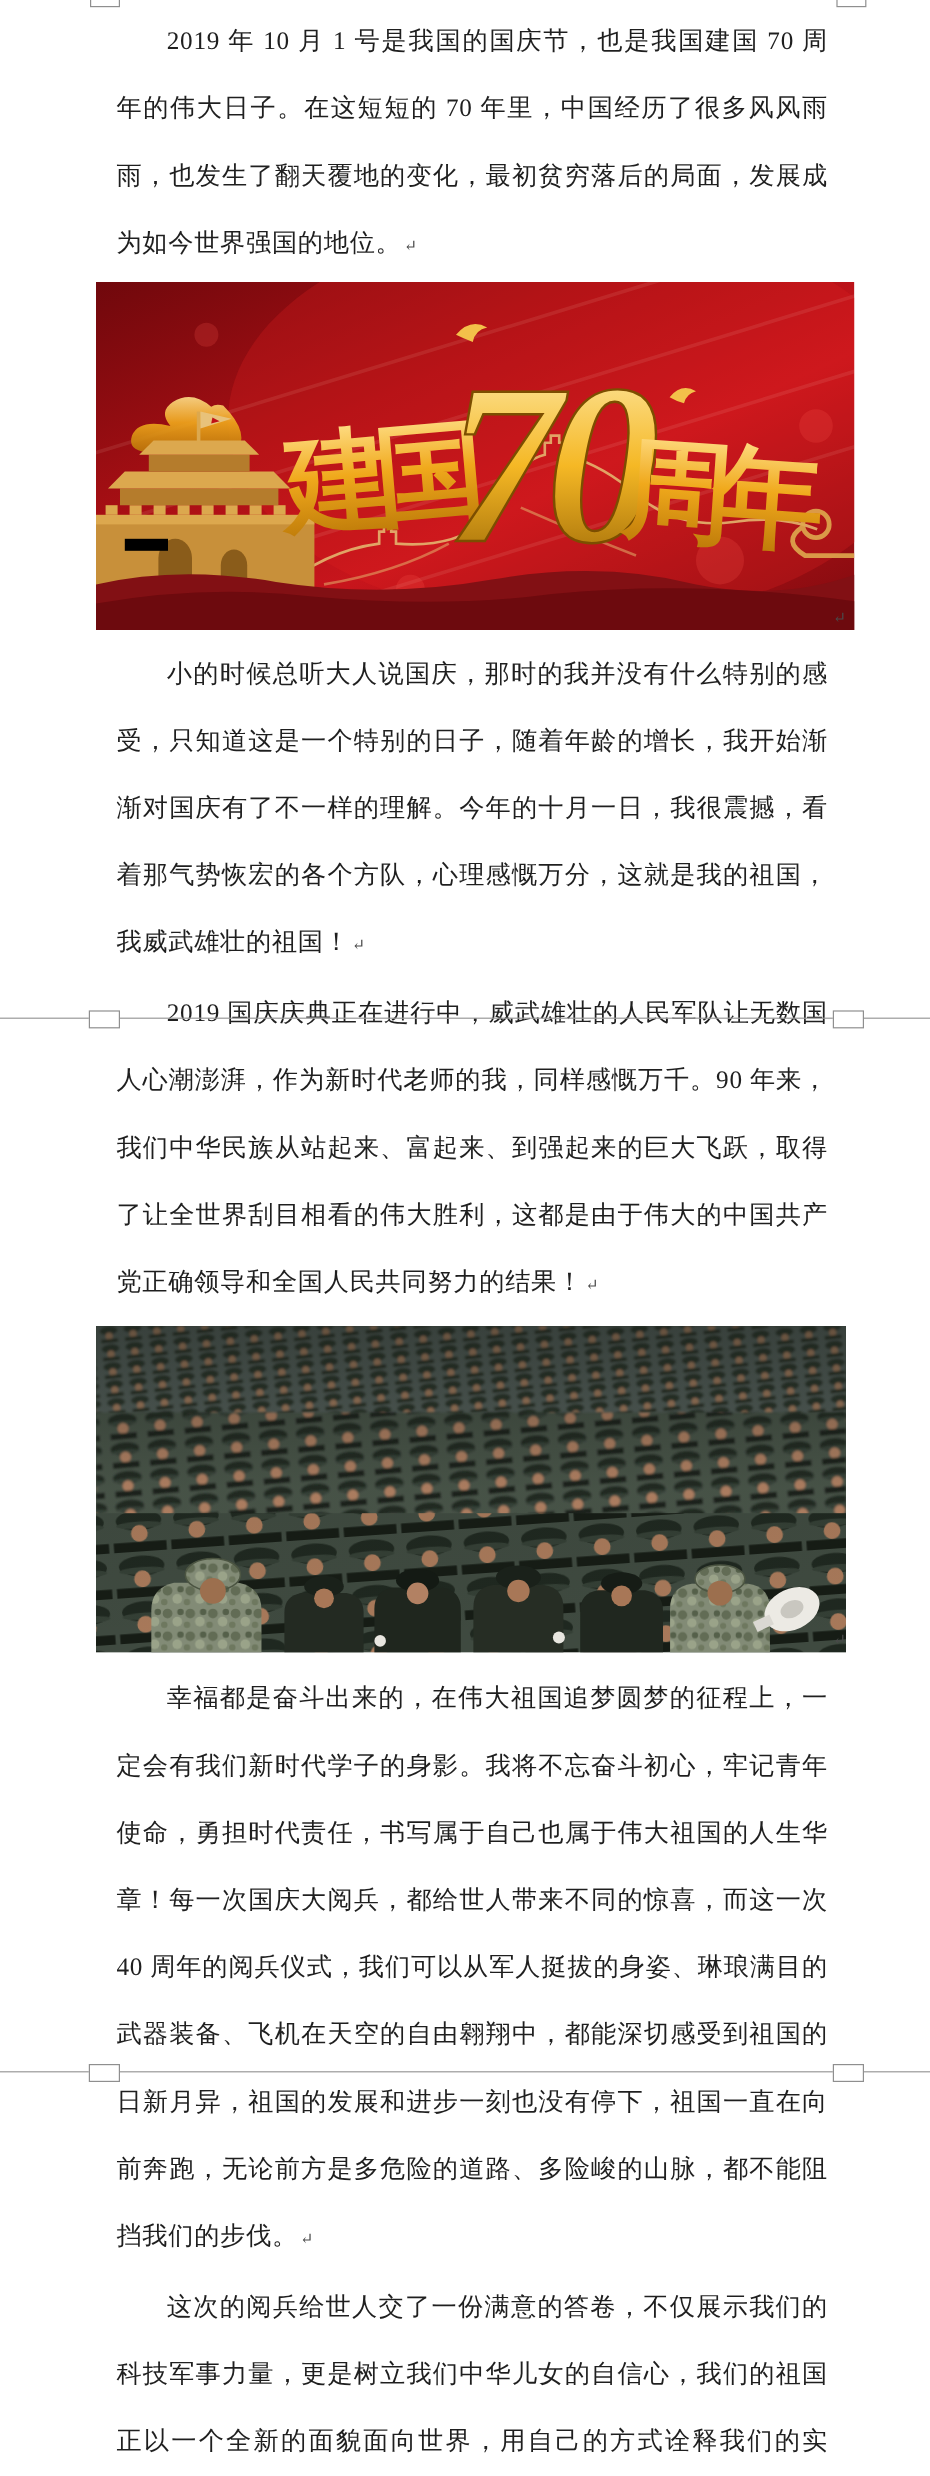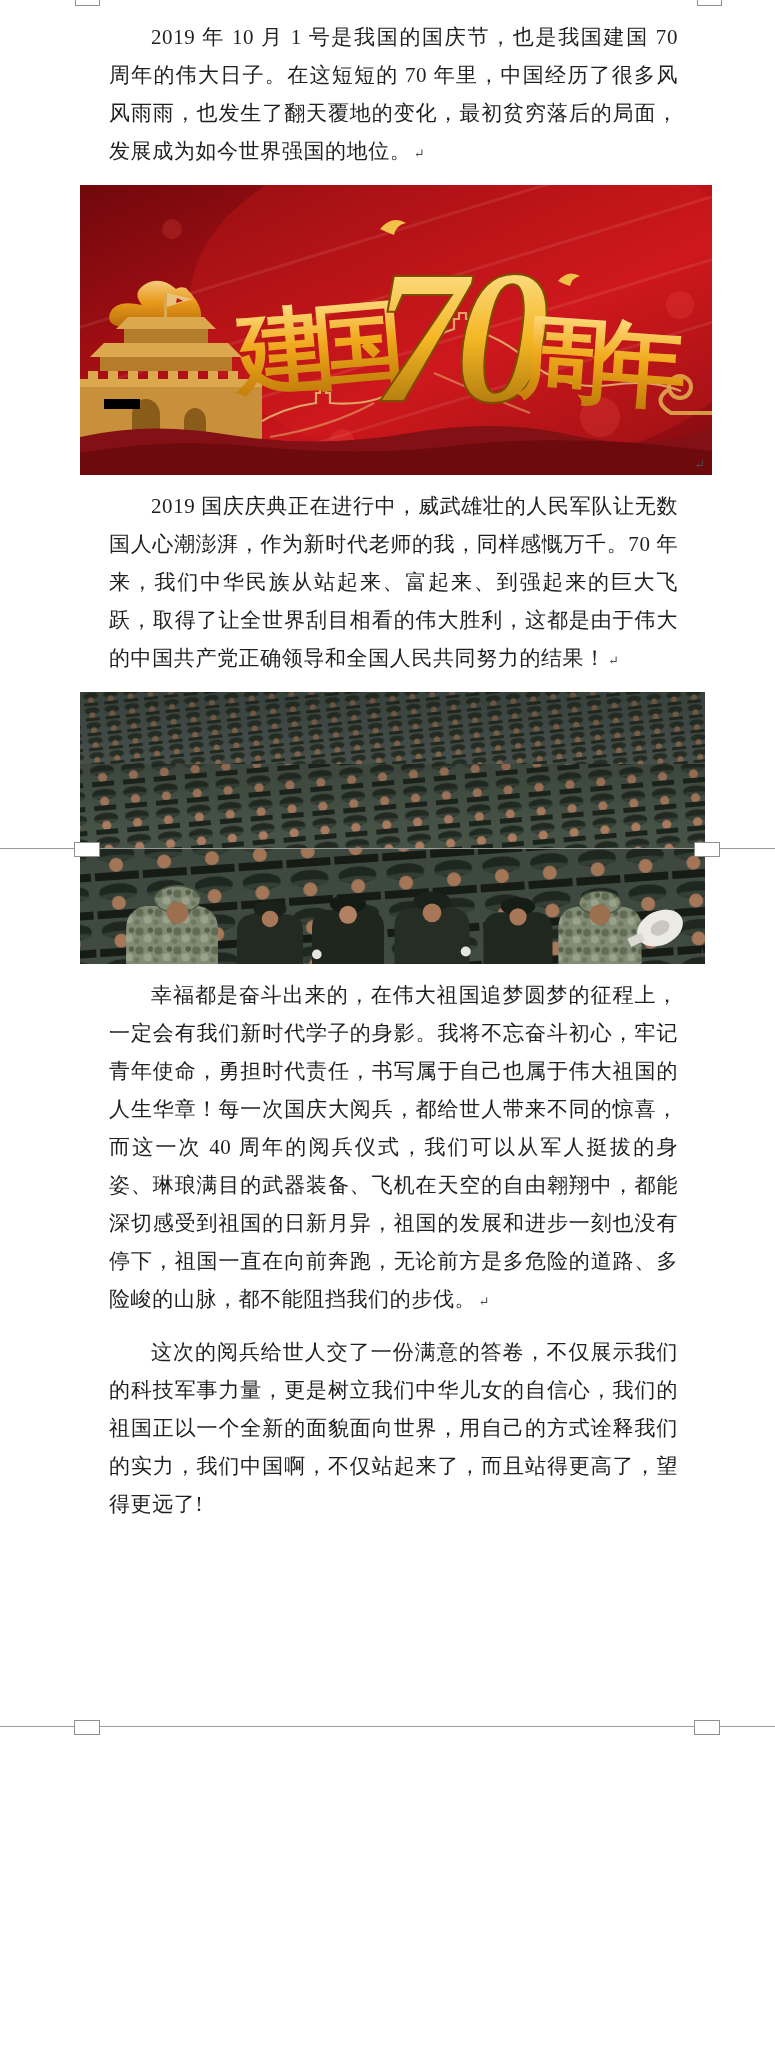--- a/index.html
+++ b/index.html
@@ -6,23 +6,23 @@
   body{
     width:775px;
     min-height:2063px;
     background:#ffffff;
     position:relative;
     font-family:"Liberation Serif","DejaVu Serif",serif;
     color:#1f1f1f;
   }
   .doc{padding:6px 85px 24px 97px;position:relative;}
   p.para{
-    margin:12px;
+    margin:0;
     font-size:21px;
-    line-height:38px;
+    line-height:56px;
     text-align:justify;
     text-indent:2em;
     letter-spacing:0.6px;
   }
   .pmark{font-size:13px;color:#4a4a4a;letter-spacing:0;padding-left:2px;}
   figure{margin:2px 0 8px -17px;padding:0;position:relative;}
   figure.photo-wrap{margin-top:6px;margin-bottom:10px;}
   .banner-fig{display:block;width:632px;height:290px;}
   .photo-fig{display:block;width:625px;height:272px;}
   .figmark{position:absolute;right:-15px;bottom:2px;font-size:13px;color:#4a4a4a;}
@@ -126,23 +126,24 @@
         <text x="158" y="198" font-size="92" letter-spacing="-16" fill="url(#goldG)" transform="rotate(-5 200 180)">建国</text>
         <text x="292" y="216" font-size="190" font-style="italic" letter-spacing="-12" fill="url(#gold2)" stroke="#7c4e00" stroke-width="2">70</text>
         <text x="438" y="206" font-size="92" letter-spacing="-16" fill="url(#goldG)" transform="rotate(4 480 190)">周年</text>
         <path d="M300 44 q12 -14 26 -6 q-10 2 -12 12 q-8 -3 -14 -6 z" fill="#f3c04a"></path>
         <path d="M478 96 q10 -12 22 -5 q-8 2 -10 10 q-7 -2 -12 -5 z" fill="#f3c04a"></path>
       </g>
     </svg>
     <span class="figmark">↵</span>
   </figure>
 
-
-
-  <p class="para"><span>2019 国庆庆典正在进行中，威武雄壮的人民军队让无数国人心潮澎湃，作为新时代老师的我，同样感慨万千。70 年来，我们中华民族从站起来、富起来、到强起来的巨大飞跃，取得了让全世界刮目相看的伟大胜利，这都是由于伟大的中国共产党正确领导和全国人民共同努力的结果！</span><span class="pmark">↵</span></p>
+  <p class="para"><span>小的时候总听大人说国庆，那时的我并没有什么特别的感受，只知道这是一个特别的日子，随着年龄的增长，我开始渐渐对国庆有了不一样的理解。今年的十月一日，我很震撼，看着那气势恢宏的各个方队，心理感慨万分，这就是我的祖国，我威武雄壮的祖国！</span><span class="pmark">↵</span></p>
+
+
+  <p class="para"><span>2019 国庆庆典正在进行中，威武雄壮的人民军队让无数国人心潮澎湃，作为新时代老师的我，同样感慨万千。90 年来，我们中华民族从站起来、富起来、到强起来的巨大飞跃，取得了让全世界刮目相看的伟大胜利，这都是由于伟大的中国共产党正确领导和全国人民共同努力的结果！</span><span class="pmark">↵</span></p>
 
 
   <figure class="photo-wrap">
     <svg class="photo-fig" viewBox="0 0 625 272" preserveAspectRatio="none" role="img">
       <defs>
         <pattern id="pFar" width="20" height="15" patternUnits="userSpaceOnUse" patternTransform="rotate(-6)">
           <rect width="20" height="15" fill="#55605b"></rect>
           <ellipse cx="10" cy="5" rx="7.5" ry="3.6" fill="#2b342c"></ellipse>
           <circle cx="10" cy="9.5" r="3" fill="#a97f60"></circle>
           <rect x="3" y="12" width="14" height="3" fill="#262d24"></rect>

